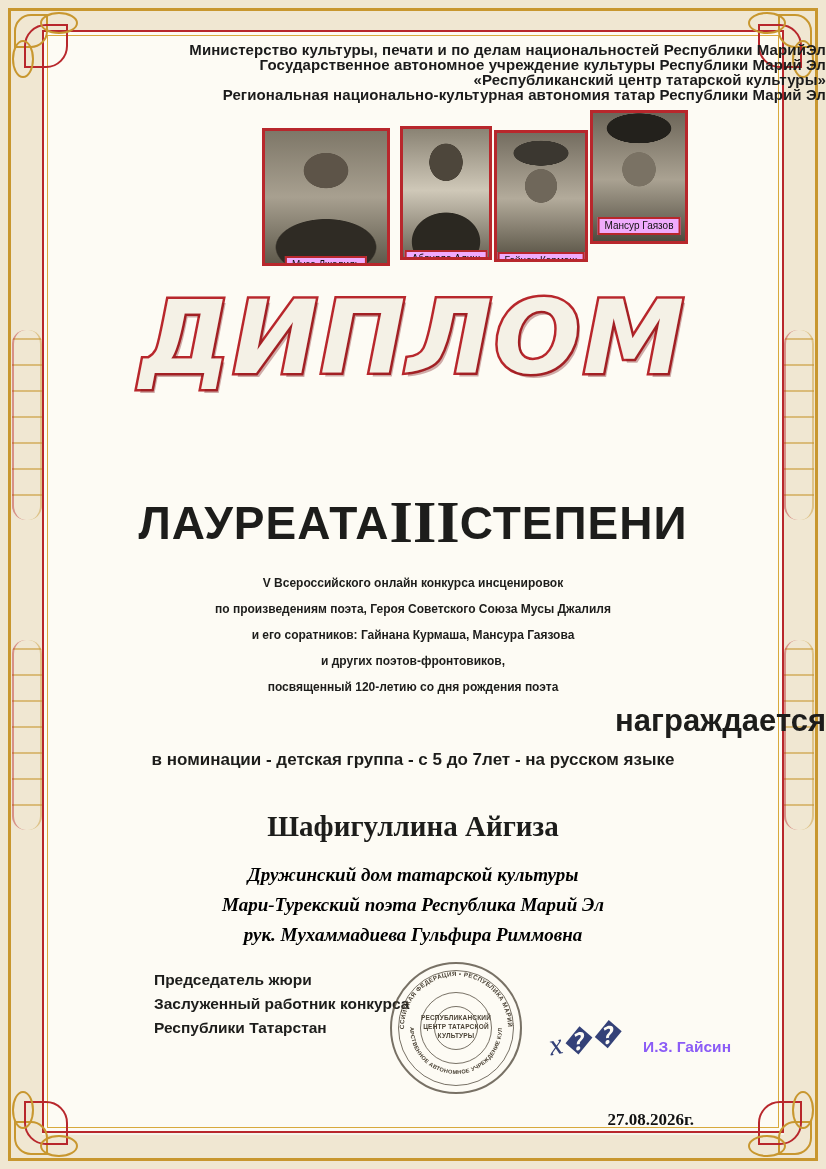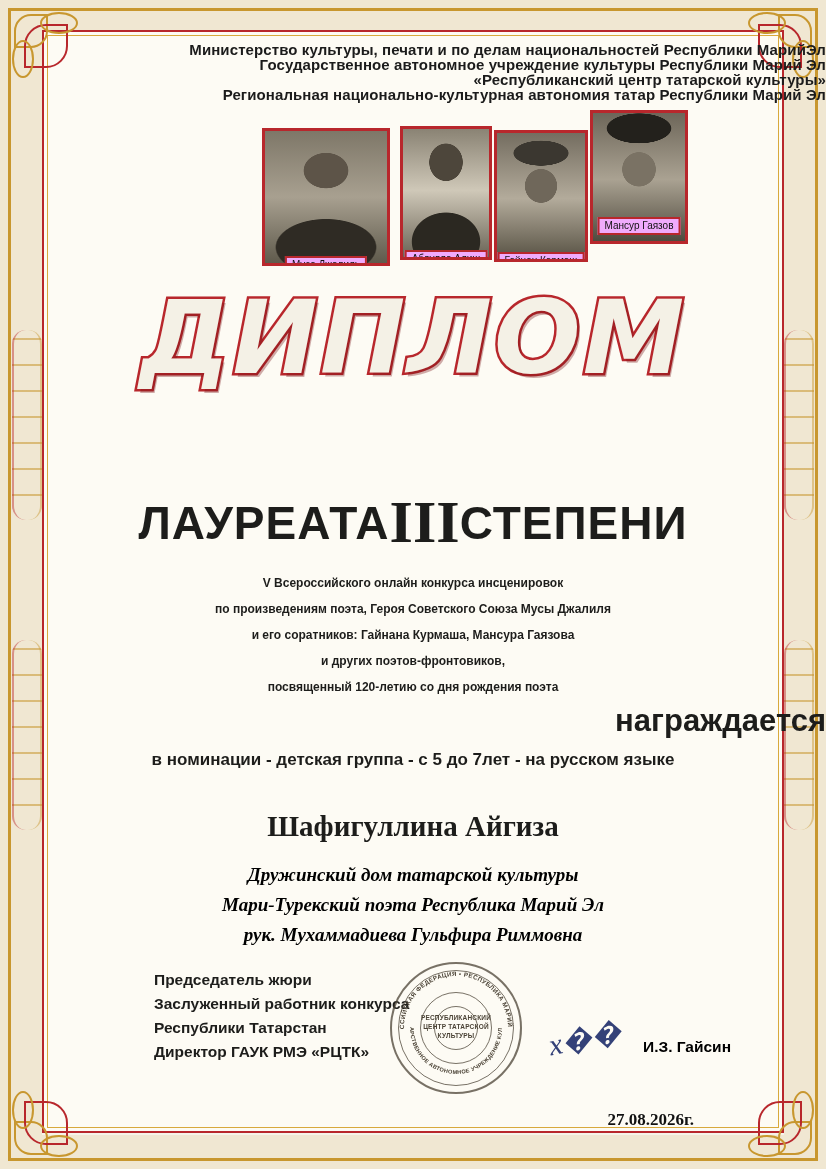--- a/index.html
+++ b/index.html
@@ -278,21 +278,21 @@
     font-size: 15.5px;
     font-weight: bold;
     line-height: 24px;
     text-align: left;
     margin-left: 32px;
   }
   .sign-name {
     position: absolute;
     right: 95px;
     top: 1038px;
-    color: #000000;
+    color: #8b5cf6;
     font-size: 15.5px;
     font-weight: bold;
   }
   .date {
     position: absolute;
     right: 132px;
     top: 1110px;
     color: #111;
     font-family: "Liberation Serif", serif;
     font-size: 17px;
@@ -463,21 +463,20 @@
   <div class="org-lines">
     <div>Дружинский дом татарской культуры</div>
     <div>Мари-Турекский поэта Республика Марий Эл</div>
     <div>рук. Мухаммадиева Гульфира Риммовна</div>
   </div>
 
   <div class="sign-block">
     <div>Председатель жюри</div>
     <div>Заслуженный работник конкурса</div>
     <div>Республики Татарстан</div>
-    <div>Директор ГАУК РМЭ «РЦТК»</div>
   </div>
 
   <div class="sign-name">И.З. Гайсин</div>
 
   <div class="signature">x��</div>
 
   <div class="stamp">
     <div class="ring"></div>
     <div class="ring ring2"></div>
     <div class="ring ring3"></div>

